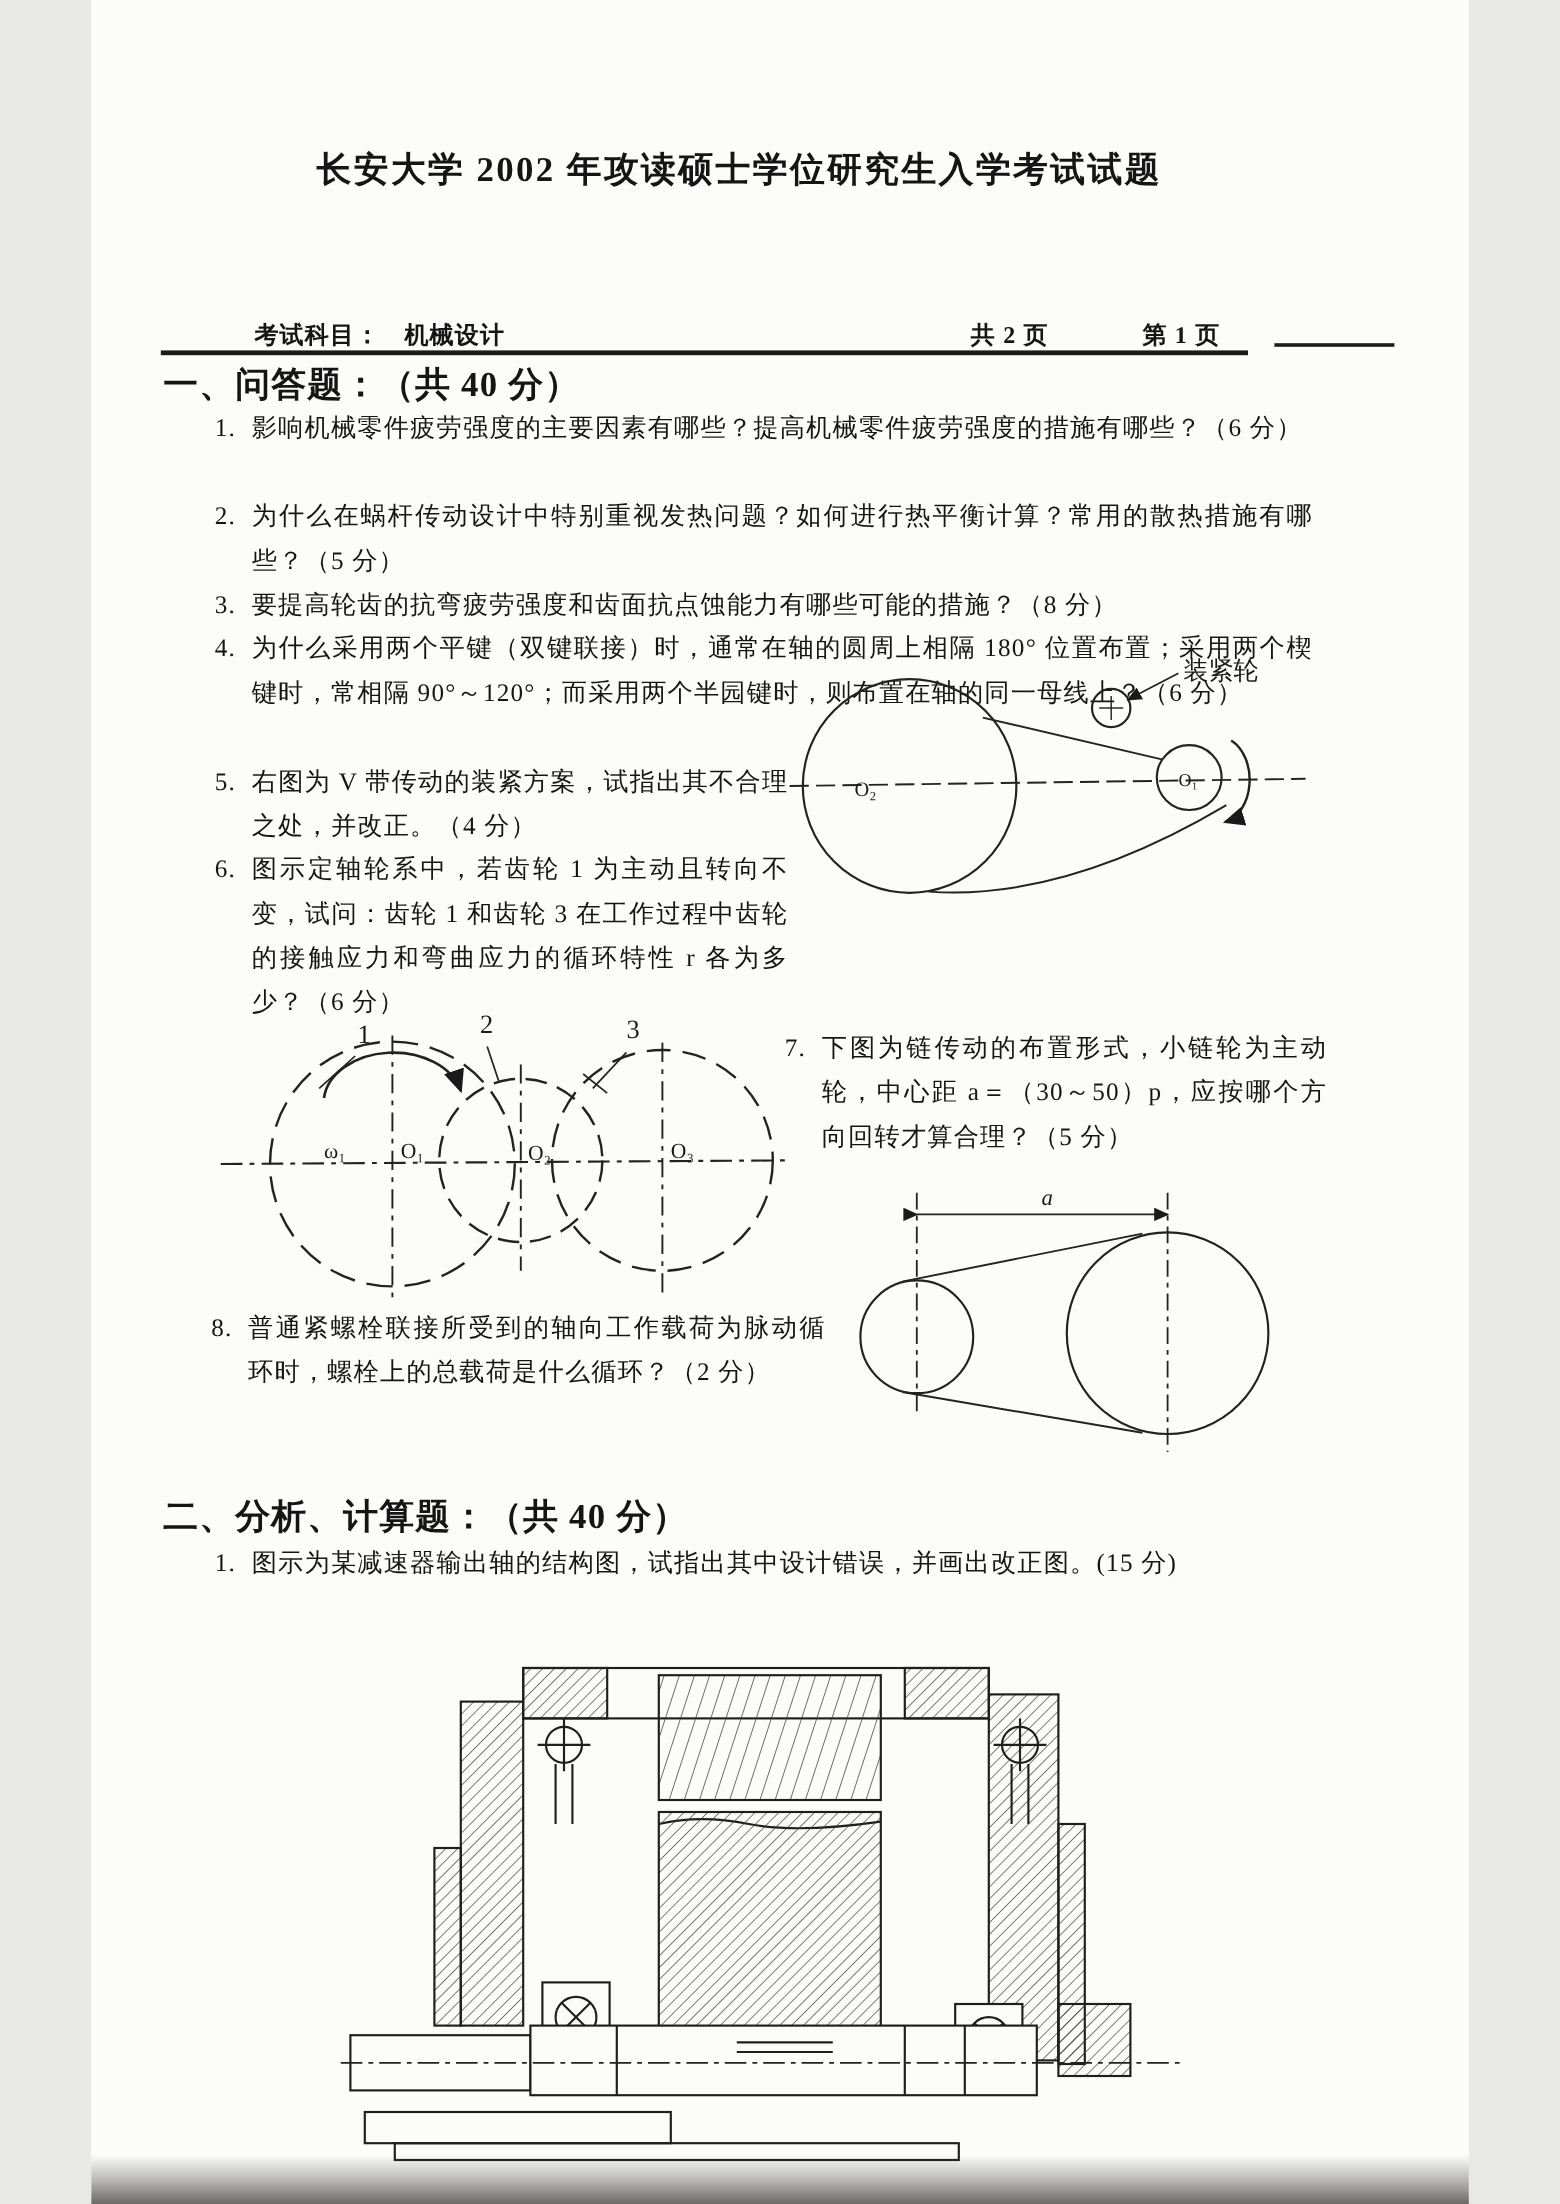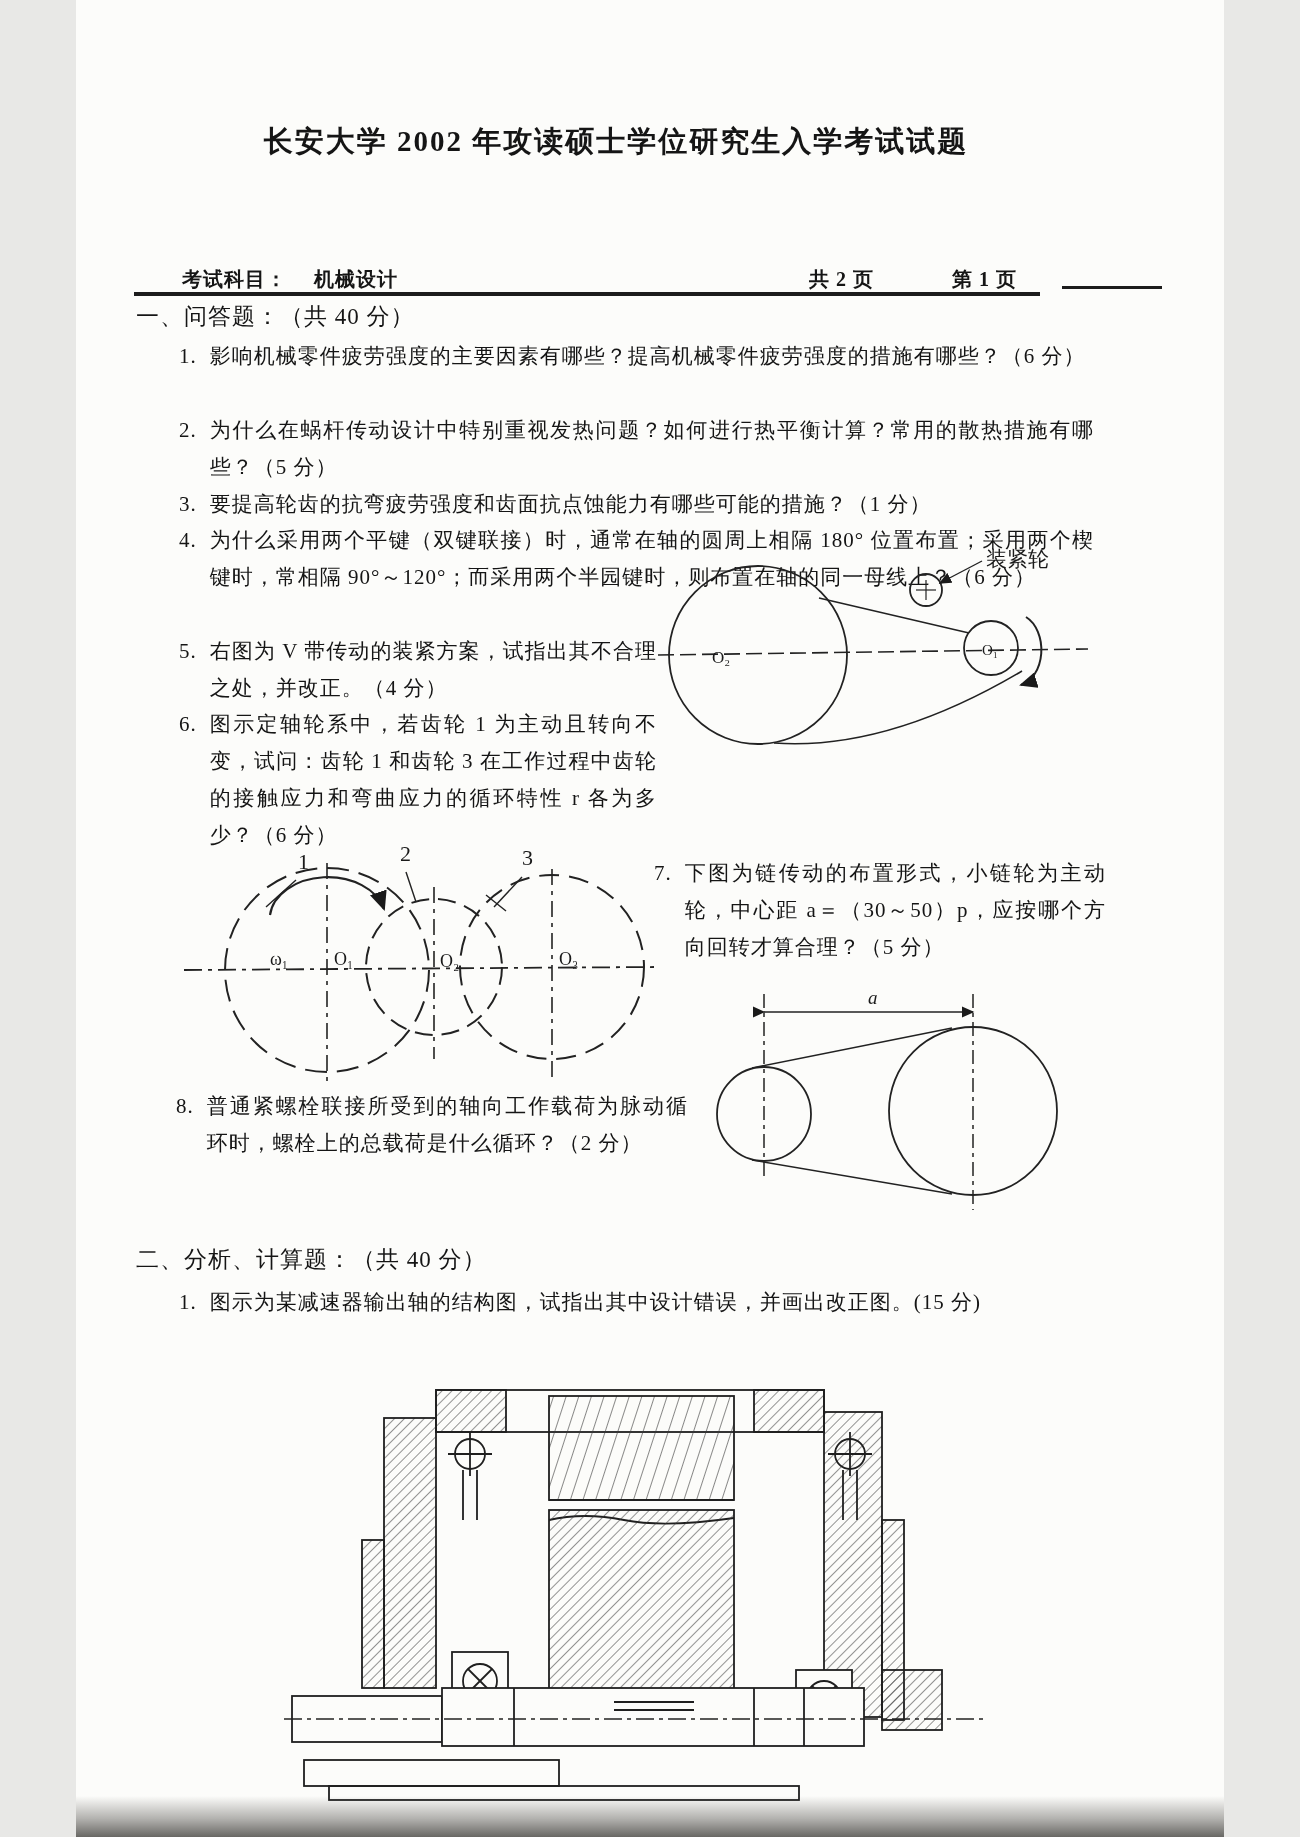--- a/index.html
+++ b/index.html
@@ -11,21 +11,21 @@
     overflow:hidden;
     font-family:"Liberation Serif","DejaVu Serif",serif;
     color:#151515;
   }
   .title{
     position:absolute;left:80px;top:122px;width:920px;
     text-align:center;font-size:29px;font-weight:bold;letter-spacing:2px;
   }
   .hdr{position:absolute;top:266px;font-size:20px;font-weight:bold;letter-spacing:1px;}
   .rule{position:absolute;background:#1c1c1c;}
-  .secheading{position:absolute;font-size:23px;font-weight:normal;letter-spacing:1px;}
+  .secheading{position:absolute;font-size:29px;font-weight:bold;letter-spacing:1px;}
   .q{position:absolute;display:flex;gap:13px;font-size:21px;line-height:37px;letter-spacing:1px;}
   .qnum{flex:0 0 auto;}
   .qtext{flex:1 1 auto;text-align:justify;}
   svg{position:absolute;overflow:visible;}
   svg text{font-family:"Liberation Serif","DejaVu Serif",serif;fill:#1a1a1a;}
   .scan-band{
     position:absolute;left:0;top:1796px;width:1300px;height:41px;
     background:linear-gradient(to bottom,rgba(140,138,132,0.0),rgba(90,88,84,0.45) 55%,rgba(55,54,50,0.75));
   }
   .edge-artifact{
@@ -33,21 +33,21 @@
     background:#3a3a3a;border-radius:2px;opacity:.8;
   }
 </style>
 </head>
 <body>
 
 <div class="page">
 
   <div class="title">长安大学 2002 年攻读硕士学位研究生入学考试试题</div>
 
-  <div class="hdr" style="left:106px;font-family:Liberation Mono, monospace;">
+  <div class="hdr" style="left:136px;">
     <span>考试科目：</span>
     <span style="margin-left:14px;">机械设计</span>
   </div>
   <div class="hdr" style="left:733px;text-align:right;">共 2 页</div>
   <div class="hdr" style="left:876px;font-family:Liberation Serif, serif;">第 1 页</div>
 
   <div class="rule" style="left:58px;top:292px;width:906px;height:4px;"></div>
   <div class="rule" style="left:986px;top:286px;width:100px;height:3px;"></div>
 
   <div class="secheading" style="left:60px;top:301px;">一、问答题：（共 40 分）</div>
@@ -57,21 +57,21 @@
     <span class="qtext">影响机械零件疲劳强度的主要因素有哪些？提高机械零件疲劳强度的措施有哪些？（6 分）</span>
   </div>
 
   <div class="q" style="left:103px;top:412px;width:915px;">
     <span class="qnum">2.</span>
     <span class="qtext">为什么在蜗杆传动设计中特别重视发热问题？如何进行热平衡计算？常用的散热措施有哪些？（5 分）</span>
   </div>
 
   <div class="q" style="left:103px;top:486px;width:915px;">
     <span class="qnum">3.</span>
-    <span class="qtext">要提高轮齿的抗弯疲劳强度和齿面抗点蚀能力有哪些可能的措施？（1 分）</span>
+    <span class="qtext">要提高轮齿的抗弯疲劳强度和齿面抗点蚀能力有哪些可能的措施？（8 分）</span>
   </div>
 
   <div class="q" style="left:103px;top:522px;width:915px;">
     <span class="qnum">4.</span>
     <span class="qtext">为什么采用两个平键（双键联接）时，通常在轴的圆周上相隔 180° 位置布置；采用两个楔键时，常相隔 90°～120°；而采用两个半园键时，则布置在轴的同一母线上？（6 分）</span>
   </div>
 
   <div class="q" style="left:103px;top:633px;width:478px;">
     <span class="qnum">5.</span>
     <span class="qtext">右图为 V 带传动的装紧方案，试指出其不合理之处，并改正。（4 分）</span>

